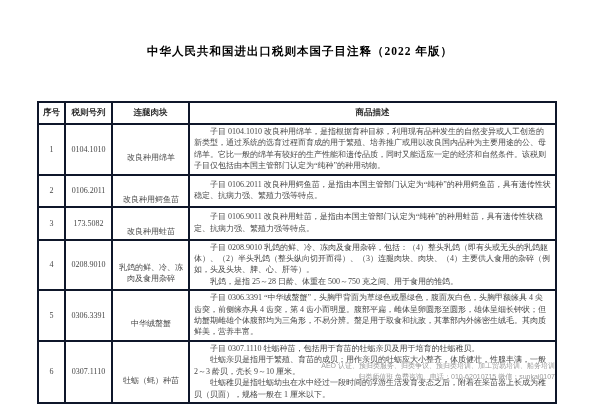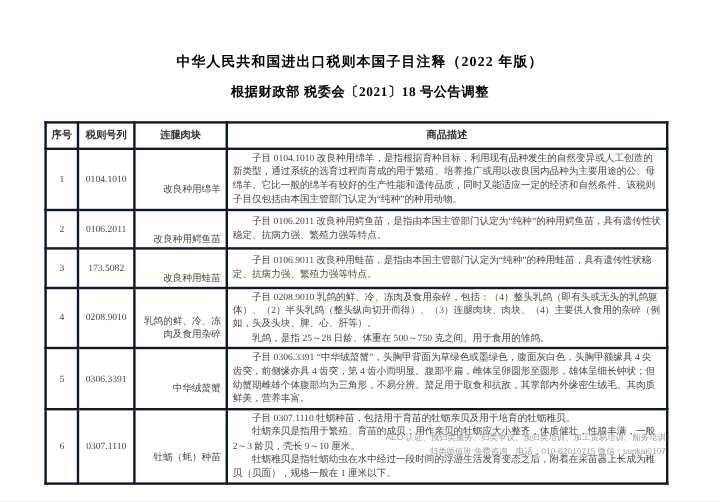--- a/index.html
+++ b/index.html
@@ -15,37 +15,36 @@
     position:absolute; left:37px; top:101px; width:518px;
     border-collapse:collapse; table-layout:fixed;
   }
   .doc-table th, .doc-table td { border:2px solid #0f172a; }
   .doc-table th {
     font-size:8.5px; font-weight:bold; text-align:center;
     height:20px; color:#2e2e2e; padding:0 1px;
   }
   .doc-table td { font-size:8px; color:#474747; }
   td.c { text-align:center; vertical-align:middle; padding:1px 2px; }
-  td.name { text-align:right; vertical-align:middle; padding:18px 4px 1px 5px; line-height:11.5px; }
+  td.name { text-align:center; vertical-align:middle; padding:18px 4px 1px 5px; line-height:11.5px; }
   td.desc { vertical-align:middle; padding:1px 4px 2px 4px; line-height:11.4px; }
   td.desc p { margin:0; text-indent:2em; }
   .footer {
     position:absolute; right:45px; top:361px; text-align:right;
     font-size:7px; line-height:10.5px; color:#9b9b9b;
     font-family:"Liberation Sans","DejaVu Sans",sans-serif;
   }
 </style>
 </head>
 <body>
 
 <div class="page">
 
   <div class="title">
     <div class="t1">中华人民共和国进出口税则本国子目注释（2022 年版）</div>
-    <div class="t2">根据财政部 税委会〔2021〕18 号公告调整</div>
   </div>
 
   <table class="doc-table">
     <colgroup>
       <col style="width:27px">
       <col style="width:47px">
       <col style="width:77px">
       <col style="width:367px">
     </colgroup>
     <thead>

